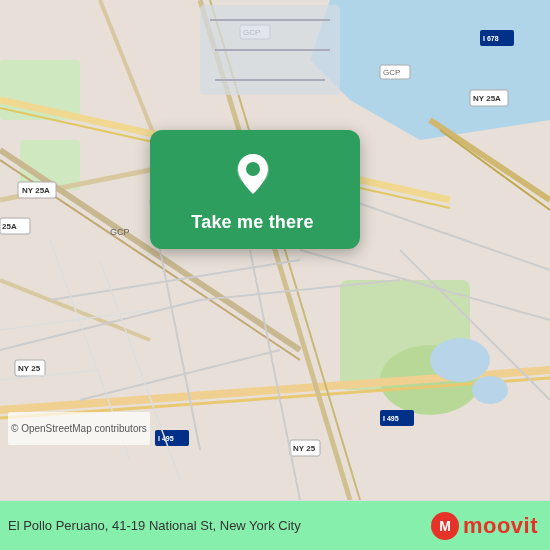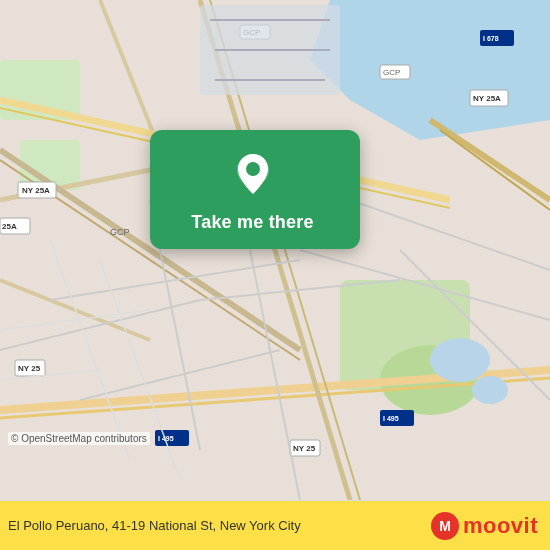--- a/index.html
+++ b/index.html
@@ -54,21 +54,21 @@
       color: white;
       font-size: 18px;
       font-weight: bold;
       text-align: center;
       letter-spacing: 0.2px;
     }
 
     #bottom-bar {
       width: 550px;
       height: 50px;
-      background-color: #fde047;
+      background-color: #86efac;
       border-top: 1px solid #ddd;
       display: flex;
       align-items: center;
       justify-content: space-between;
       padding: 0 12px 0 8px;
     }
 
     #address-text {
       font-size: 13px;
       color: #333;
@@ -92,21 +92,21 @@
       letter-spacing: 0.5px;
     }
 
     #copyright-text {
       position: absolute;
       bottom: 55px;
       left: 8px;
       font-size: 10px;
       color: #555;
       background: rgba(255,255,255,0.7);
-      padding: 1px 3px;
+      padding: 11px 3px;
       border-radius: 2px;
       z-index: 5;
     }
   </style>
 </head>
 <body>
 
 <div id="map-container">
 
   <svg id="map-bg" viewBox="0 0 550 500" xmlns="http://www.w3.org/2000/svg">

